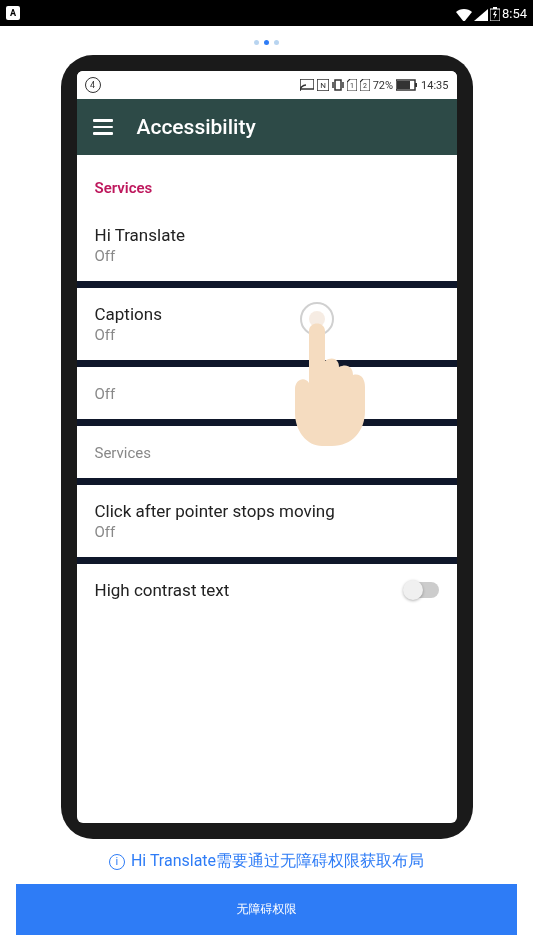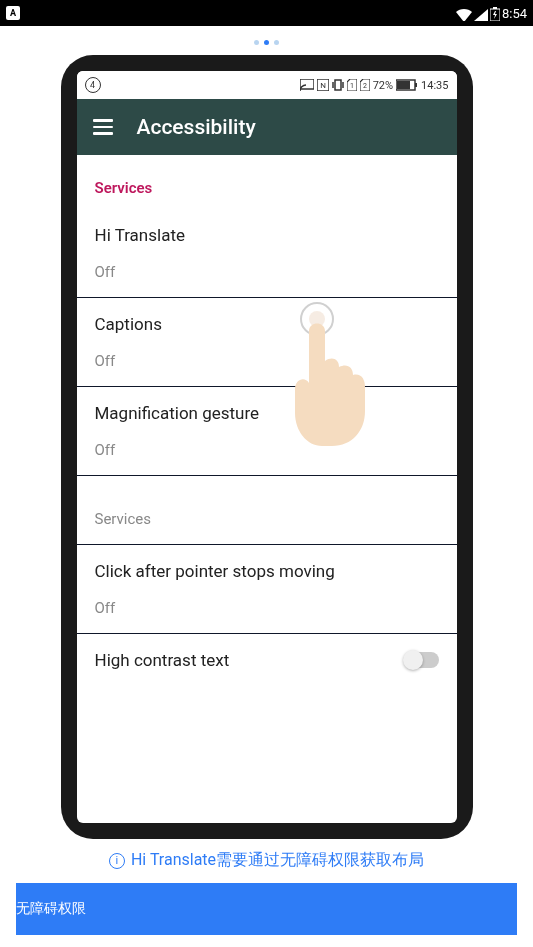--- a/index.html
+++ b/index.html
@@ -28,37 +28,37 @@
 
 
 .appbar { height: 56px; background: #2d4a47; color: #fff; display: flex; align-items: center; padding: 0 16px; gap: 24px; }
 .hamburger { display: flex; flex-direction: column; gap: 4px; cursor: pointer; }
 .hamburger span { width: 20px; height: 2.5px; background: #fff; border-radius: 1px; }
 .appbar-title { font-size: 21px; font-weight: 500; }
 
 
 .content { background: #fff; }
 .section-header { color: #be185d; font-weight: 600; font-size: 15px; padding: 24px 18px 12px; }
-.list-item { padding: 16px 18px; border-bottom: 1px solid #0f172a; position: relative; }
+.list-item { padding: 16px 18px; border-bottom: 7px solid #0f172a; position: relative; }
 .list-item:last-child { border-bottom: none; }
 .item-title { font-size: 17px; color: #222; }
-.item-sub { font-size: 15px; color: #888; margin-top: 18px; }
+.item-sub { font-size: 15px; color: #888; margin-top: 2px; }
 
 
 .toggle { position: absolute; right: 18px; top: 50%; transform: translateY(-50%); width: 34px; height: 16px; background: #ccc; border-radius: 10px; }
 .toggle::after { content: ''; position: absolute; width: 20px; height: 20px; background: #f0f0f0; border-radius: 50%; left: -2px; top: -2px; box-shadow: 0 1px 3px rgba(0,0,0,0.3); }
 
 
 .finger-overlay { position: absolute; top: 230px; left: 200px; pointer-events: none; }
 
 
 .bottom-area { position: absolute; bottom: 0; left: 0; right: 0; }
 .info-message { display: flex; align-items: center; justify-content: center; gap: 6px; color: #2e7cf6; font-size: 16px; padding: 12px 0; }
 .info-icon { width: 16px; height: 16px; border: 1.5px solid #2e7cf6; border-radius: 50%; display: flex; align-items: center; justify-content: center; font-size: 11px; }
-.primary-btn { background: #2e7cf6; color: #fff; text-align: left; padding: 17px 0; font-size: 14px; margin: 0 16px 12px; cursor: pointer; }
+.primary-btn { background: #2e7cf6; color: #fff; text-align: center; padding: 17px 0; font-size: 12px; margin: 0 16px 12px; cursor: pointer; }
 </style>
 </head>
 <body>
 
 <div class="outer-statusbar">
   <div class="left">
     <div class="sq-a">A</div>
   </div>
   <div class="right">
     <svg width="16" height="12" viewBox="0 0 16 12">
@@ -138,21 +138,20 @@
         <div class="item-sub">Off</div>
       </div>
 
 
       <div class="list-item">
         <div class="item-title">Captions</div>
         <div class="item-sub">Off</div>
       </div>
 
       <div class="list-item">
-        <div class="item-title">Magnification gesture</div>
         <div class="item-sub">Off</div>
       </div>
 
       <div class="list-item">
         <div class="item-sub">Services</div>
       </div>
 
       <div class="list-item">
         <div class="item-title">Click after pointer stops moving</div>
         <div class="item-sub">Off</div>

